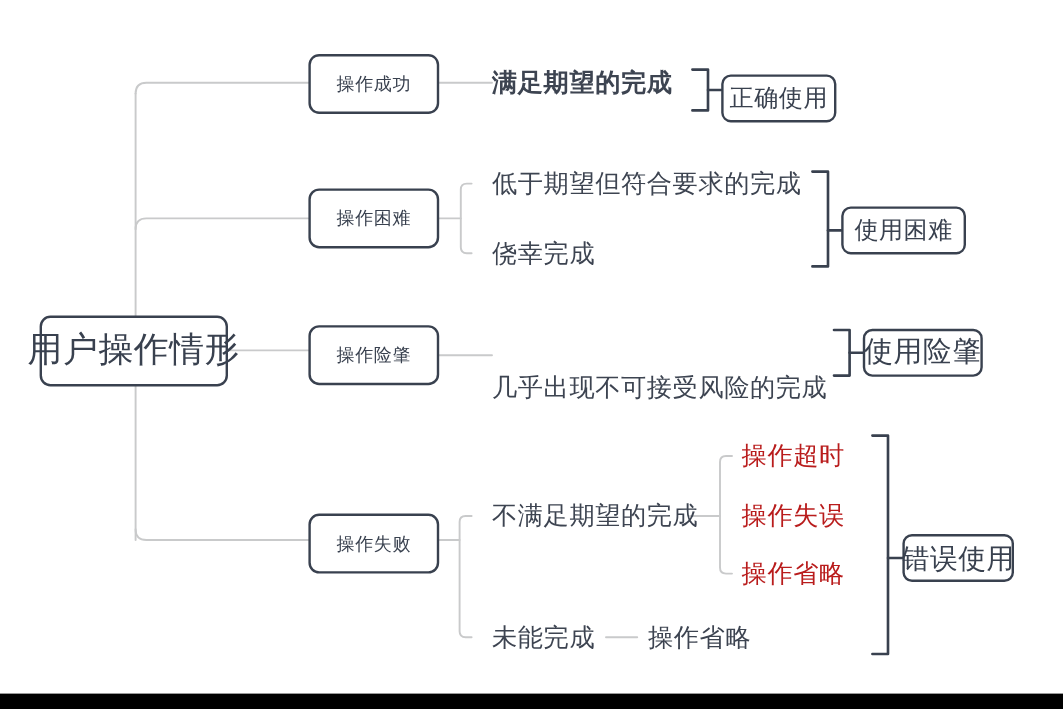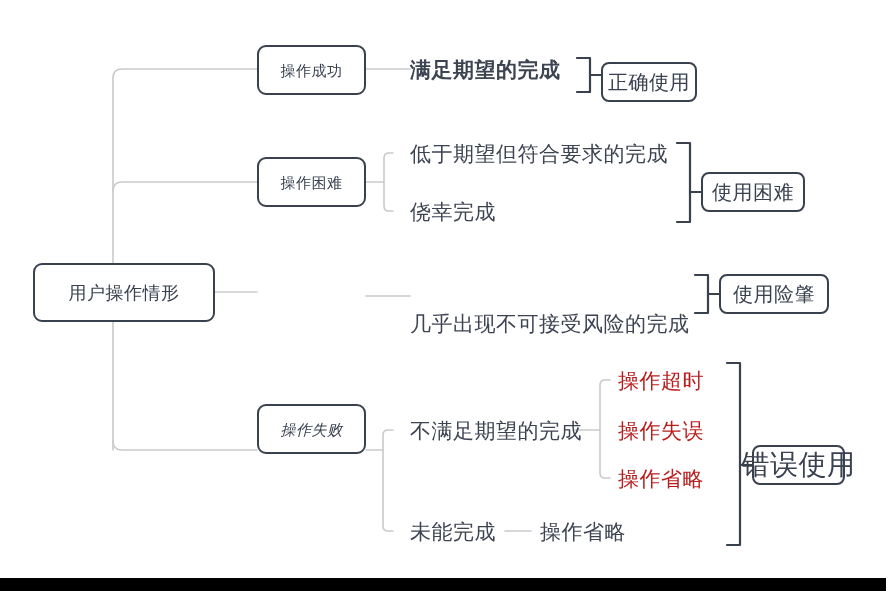--- a/index.html
+++ b/index.html
@@ -112,21 +112,21 @@
       <path d="M 690 192 L 701 192"></path>
 
       <path d="M 695 275 L 708 275 L 708 313 L 695 313"></path>
       <path d="M 708 294 L 719 294"></path>
 
       <path d="M 727 363 L 740 363 L 740 545 L 727 545"></path>
       <path d="M 740 465 L 752 465"></path>
     </g>
   </svg>
 
-  <div class="node" style="left:33px; top:263px; width:182px; height:59px; font-size:18px;justify-content:center;">
+  <div class="node" style="left:33px; top:263px; width:157px; height:59px; font-size:29px;justify-content:center;">
     <span>用户操作情形</span>
   </div>
 
   <div class="node" style="left:257px; top:45px; width:109px; height:50px;">
     <span>操作成功</span>
   </div>
   <div class="leaf" style="left:410px; top:57px; height:24px;font-weight:bold;">
     <span>满足期望的完成</span>
   </div>
   <div class="node" style="left:257px; top:157px; width:109px; height:50px;">
@@ -139,28 +139,31 @@
   <div class="leaf" style="left:410px; top:141px; height:24px;">
     <span>低于期望但符合要求的完成</span>
   </div>
   <div class="leaf" style="left:410px; top:199px; height:24px;">
     <span>侥幸完成</span>
   </div>
   <div class="node thin" style="left:701px; top:172px; width:104px; height:40px; font-size:20px;">
     <span>使用困难</span>
   </div>
 
+  <div class="node" style="left:257px; top:271px; width:109px; height:50px;">
+    <span>操作险肇</span>
+  </div>
   <div class="leaf" style="left:410px; top:284px; height:24px;margin-top:27px;">
     <span>几乎出现不可接受风险的完成</span>
   </div>
-  <div class="node thin" style="left:719px; top:274px; width:110px; height:40px; font-size:20px;">
+  <div class="node thin" style="left:719px; top:274px; width:100px; height:40px; font-size:24px;">
     <span>使用险肇</span>
   </div>
 
-  <div class="node" style="left:257px; top:404px; width:109px; height:50px;font-style:italic;">
+  <div class="node" style="left:257px; top:428px; width:109px; height:50px;">
     <span>操作失败</span>
   </div>
   <div class="leaf" style="left:410px; top:418px; height:24px;">
     <span>不满足期望的完成</span>
   </div>
   <div class="leaf" style="left:410px; top:519px; height:24px;justify-content:center;">
     <span>未能完成</span>
   </div>
 
   <div class="leaf sub" style="left:618px; top:368px; height:24px;">
@@ -170,18 +173,18 @@
     <span>操作失误</span>
   </div>
   <div class="leaf sub" style="left:618px; top:466px; height:24px;">
     <span>操作省略</span>
   </div>
 
   <div class="leaf" style="left:540px; top:519px; height:24px;">
     <span>操作省略</span>
   </div>
 
-  <div class="node thin" style="left:752px; top:445px; width:93px; height:40px; font-size:28px;">
+  <div class="node thin" style="left:752px; top:445px; width:93px; height:40px; font-size:23px;">
     <span>错误使用</span>
   </div>
 
   <div id="bottom-bar"></div>
 </div>
 
 </body></html>

